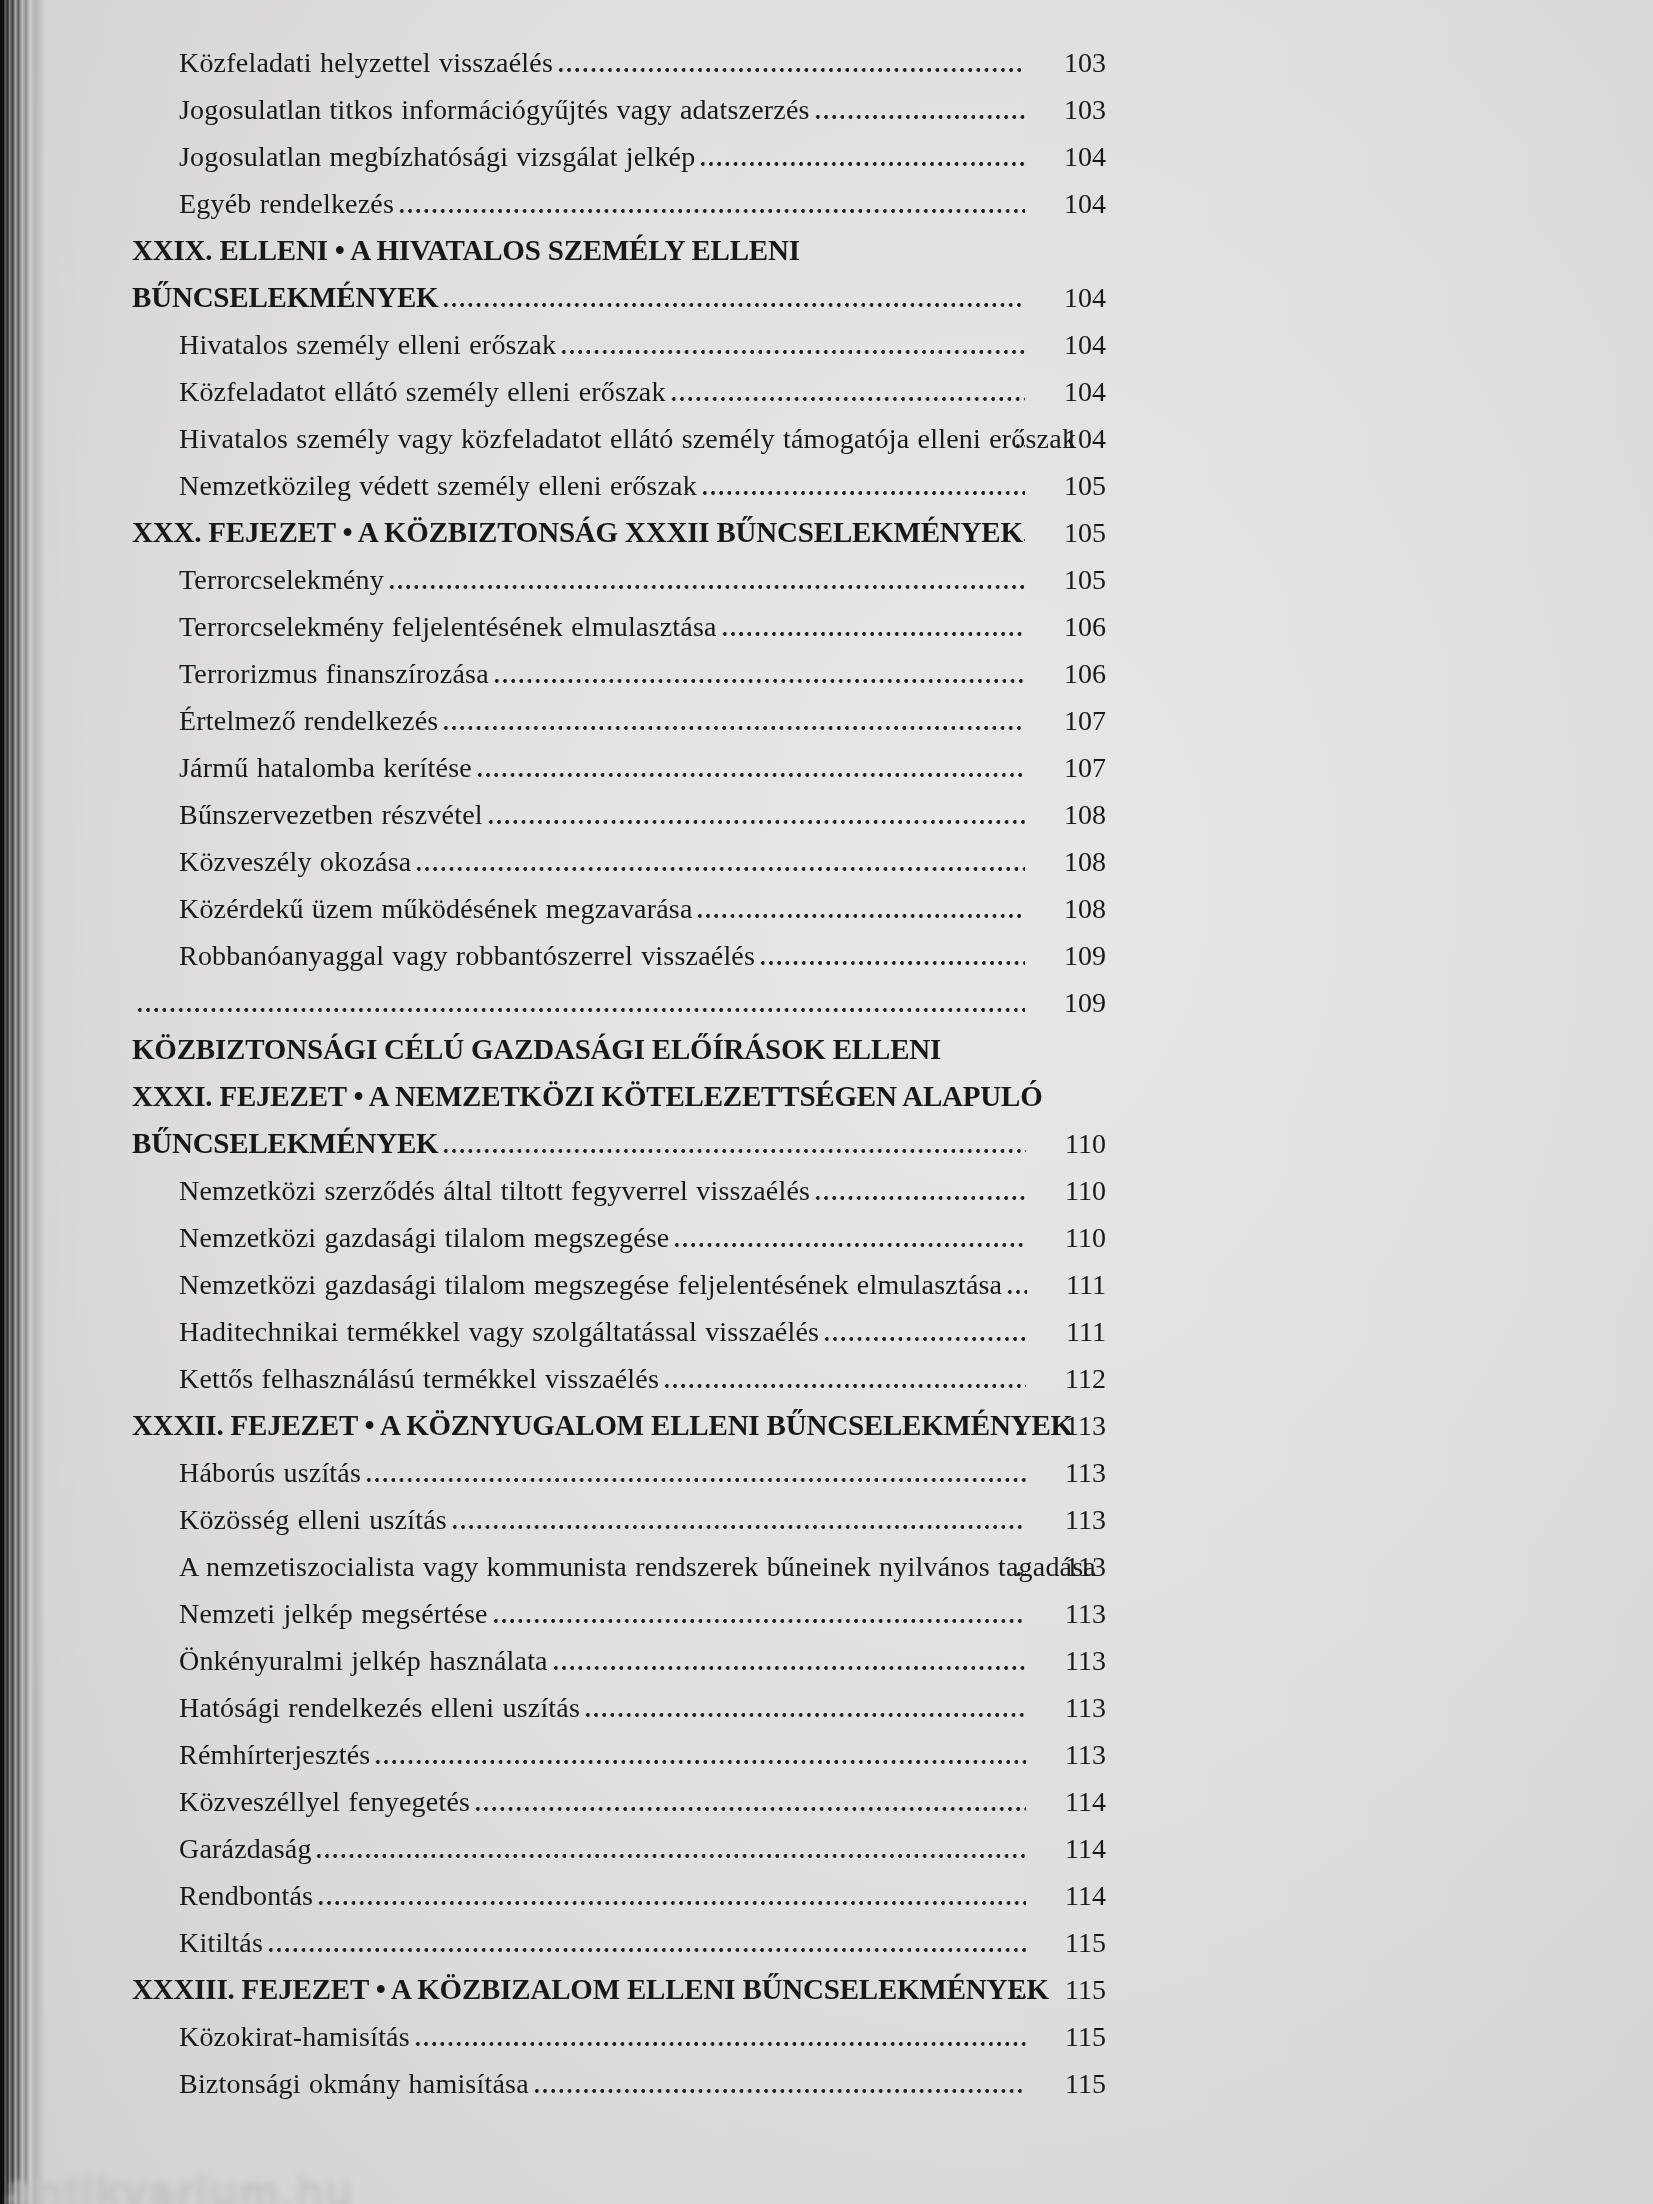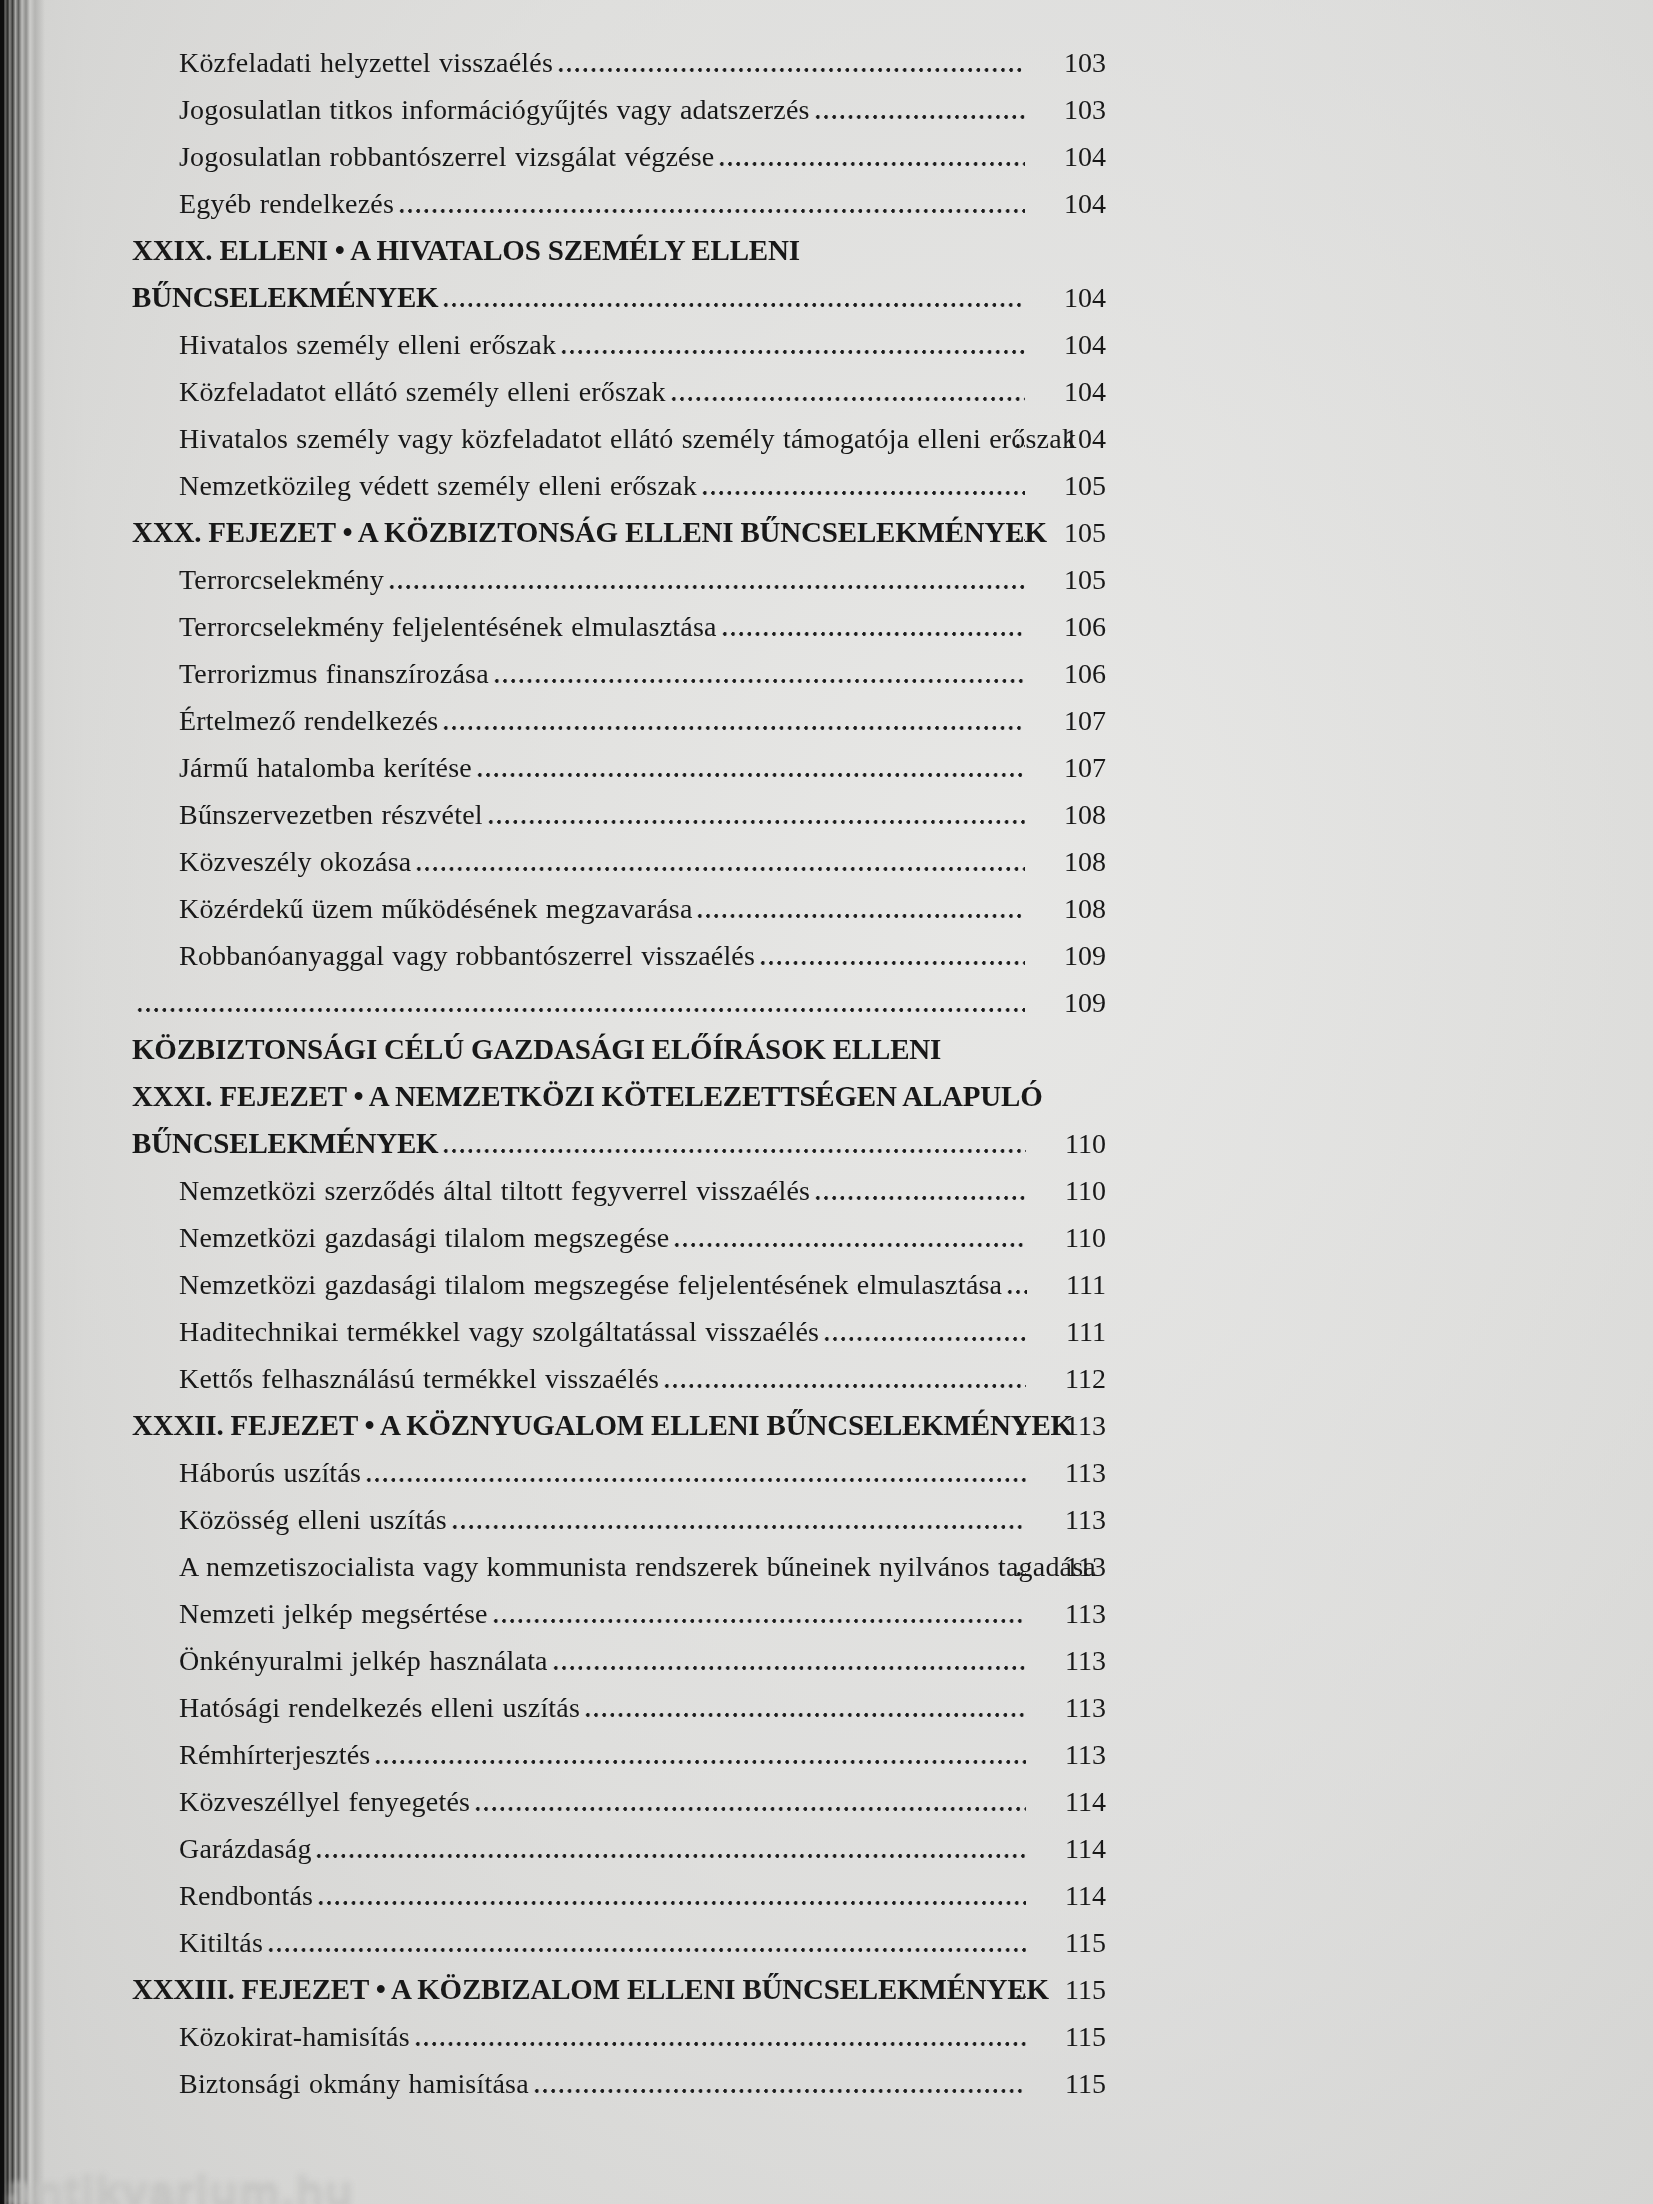--- a/index.html
+++ b/index.html
@@ -101,21 +101,21 @@
         <span class="lbl">Közfeladati helyzettel visszaélés</span>
         <span class="leader"></span>
         <span class="pg">103</span>
       </div>
       <div class="row item">
         <span class="lbl">Jogosulatlan titkos információgyűjtés vagy adatszerzés</span>
         <span class="leader"></span>
         <span class="pg">103</span>
       </div>
       <div class="row item">
-        <span class="lbl">Jogosulatlan robbantószerrel vizsgálat végzése</span>
+        <span class="lbl">Jogosulatlan megbízhatósági vizsgálat jelkép</span>
         <span class="leader"></span>
         <span class="pg">104</span>
       </div>
       <div class="row item">
         <span class="lbl">Egyéb rendelkezés</span>
         <span class="leader"></span>
         <span class="pg">104</span>
       </div>
       <div class="row chapter">
         <span class="lbl">XXIX. ELLENI • A HIVATALOS SZEMÉLY ELLENI</span>
@@ -139,21 +139,21 @@
         <span class="lbl">Hivatalos személy vagy közfeladatot ellátó személy támogatója elleni erőszak</span>
         <span class="leader"></span>
         <span class="pg">104</span>
       </div>
       <div class="row item">
         <span class="lbl">Nemzetközileg védett személy elleni erőszak</span>
         <span class="leader"></span>
         <span class="pg">105</span>
       </div>
       <div class="row chapter">
-        <span class="lbl">XXX. FEJEZET • A KÖZBIZTONSÁG ELLENI BŰNCSELEKMÉNYEK</span>
+        <span class="lbl">XXX. FEJEZET • A KÖZBIZTONSÁG XXXII BŰNCSELEKMÉNYEK</span>
         <span class="leader"></span>
         <span class="pg">105</span>
       </div>
       <div class="row item">
         <span class="lbl">Terrorcselekmény</span>
         <span class="leader"></span>
         <span class="pg">105</span>
       </div>
       <div class="row item">
         <span class="lbl">Terrorcselekmény feljelentésének elmulasztása</span>

